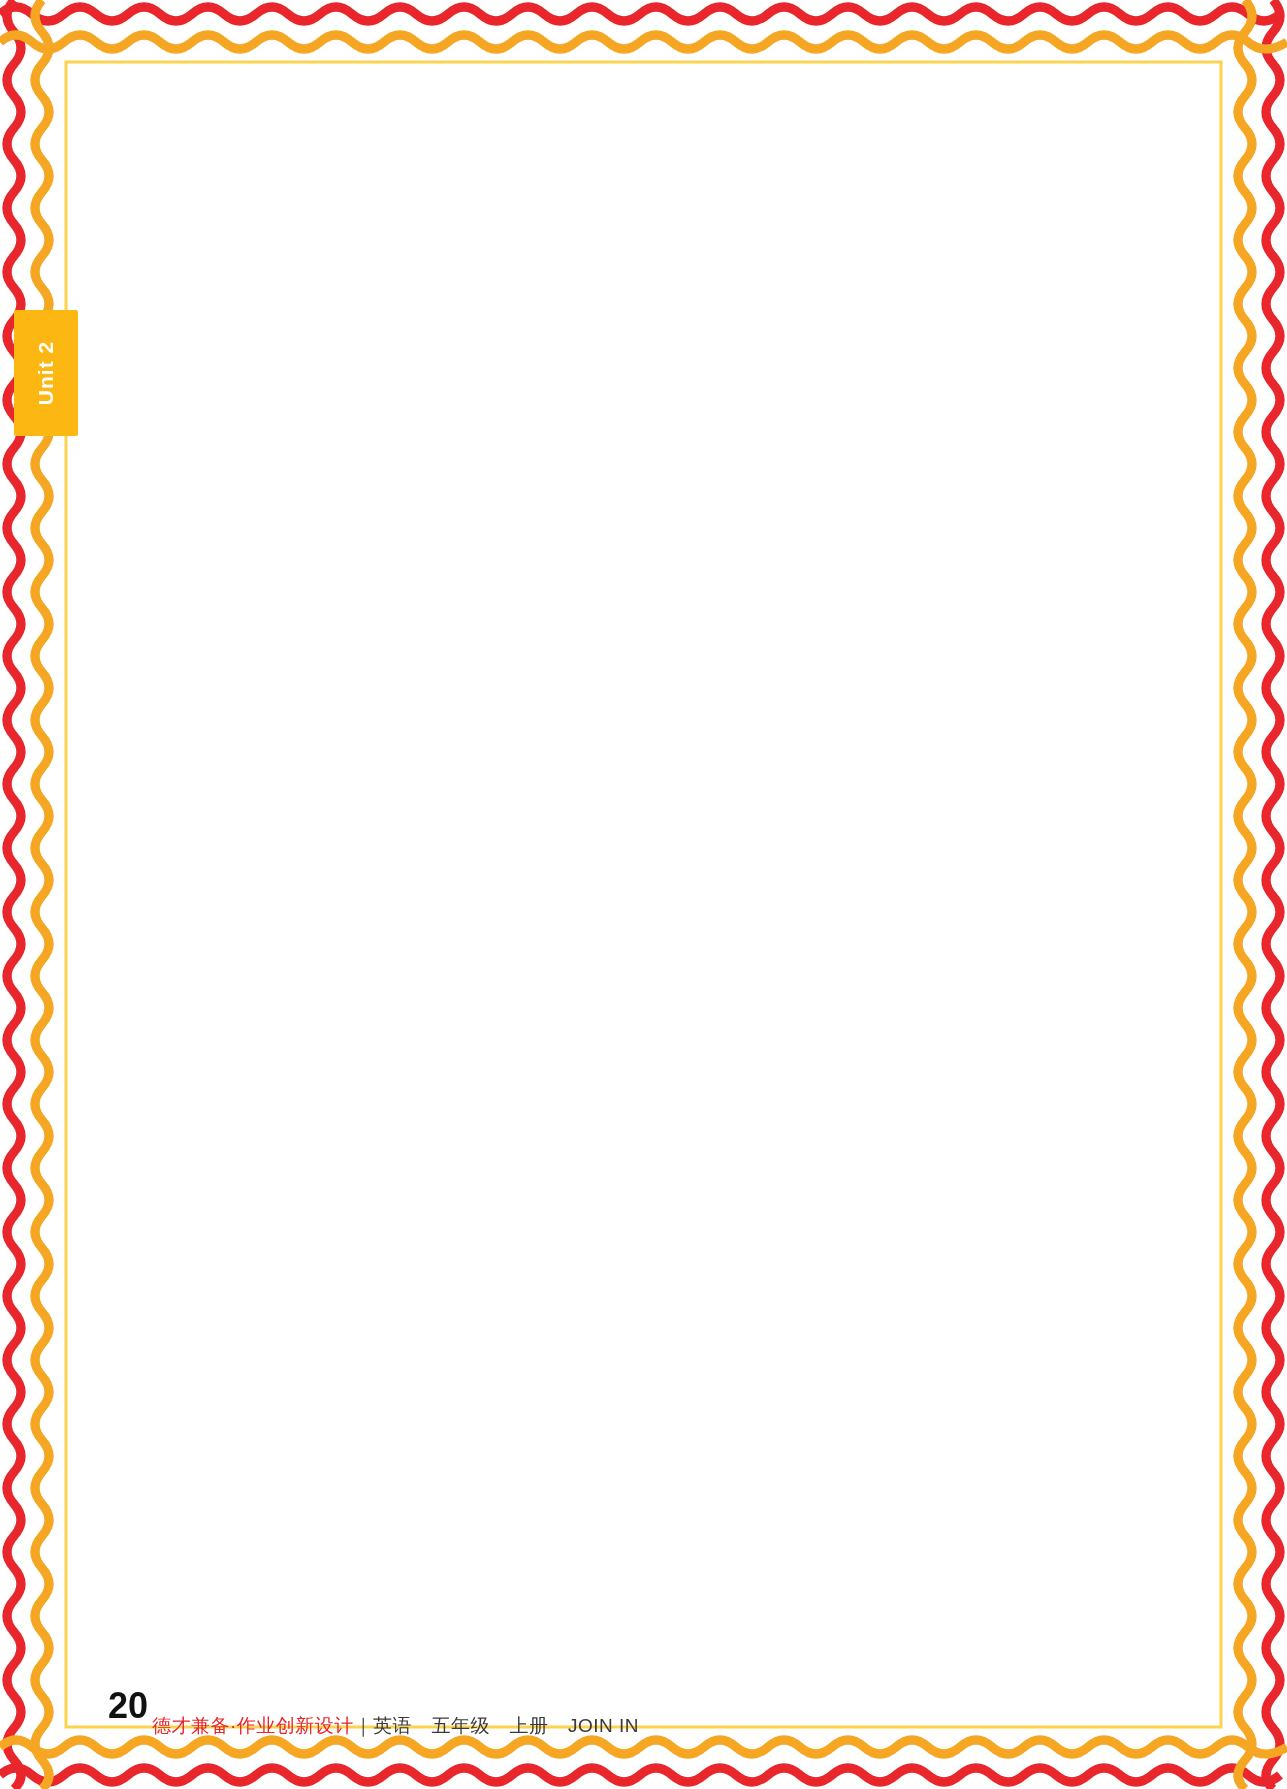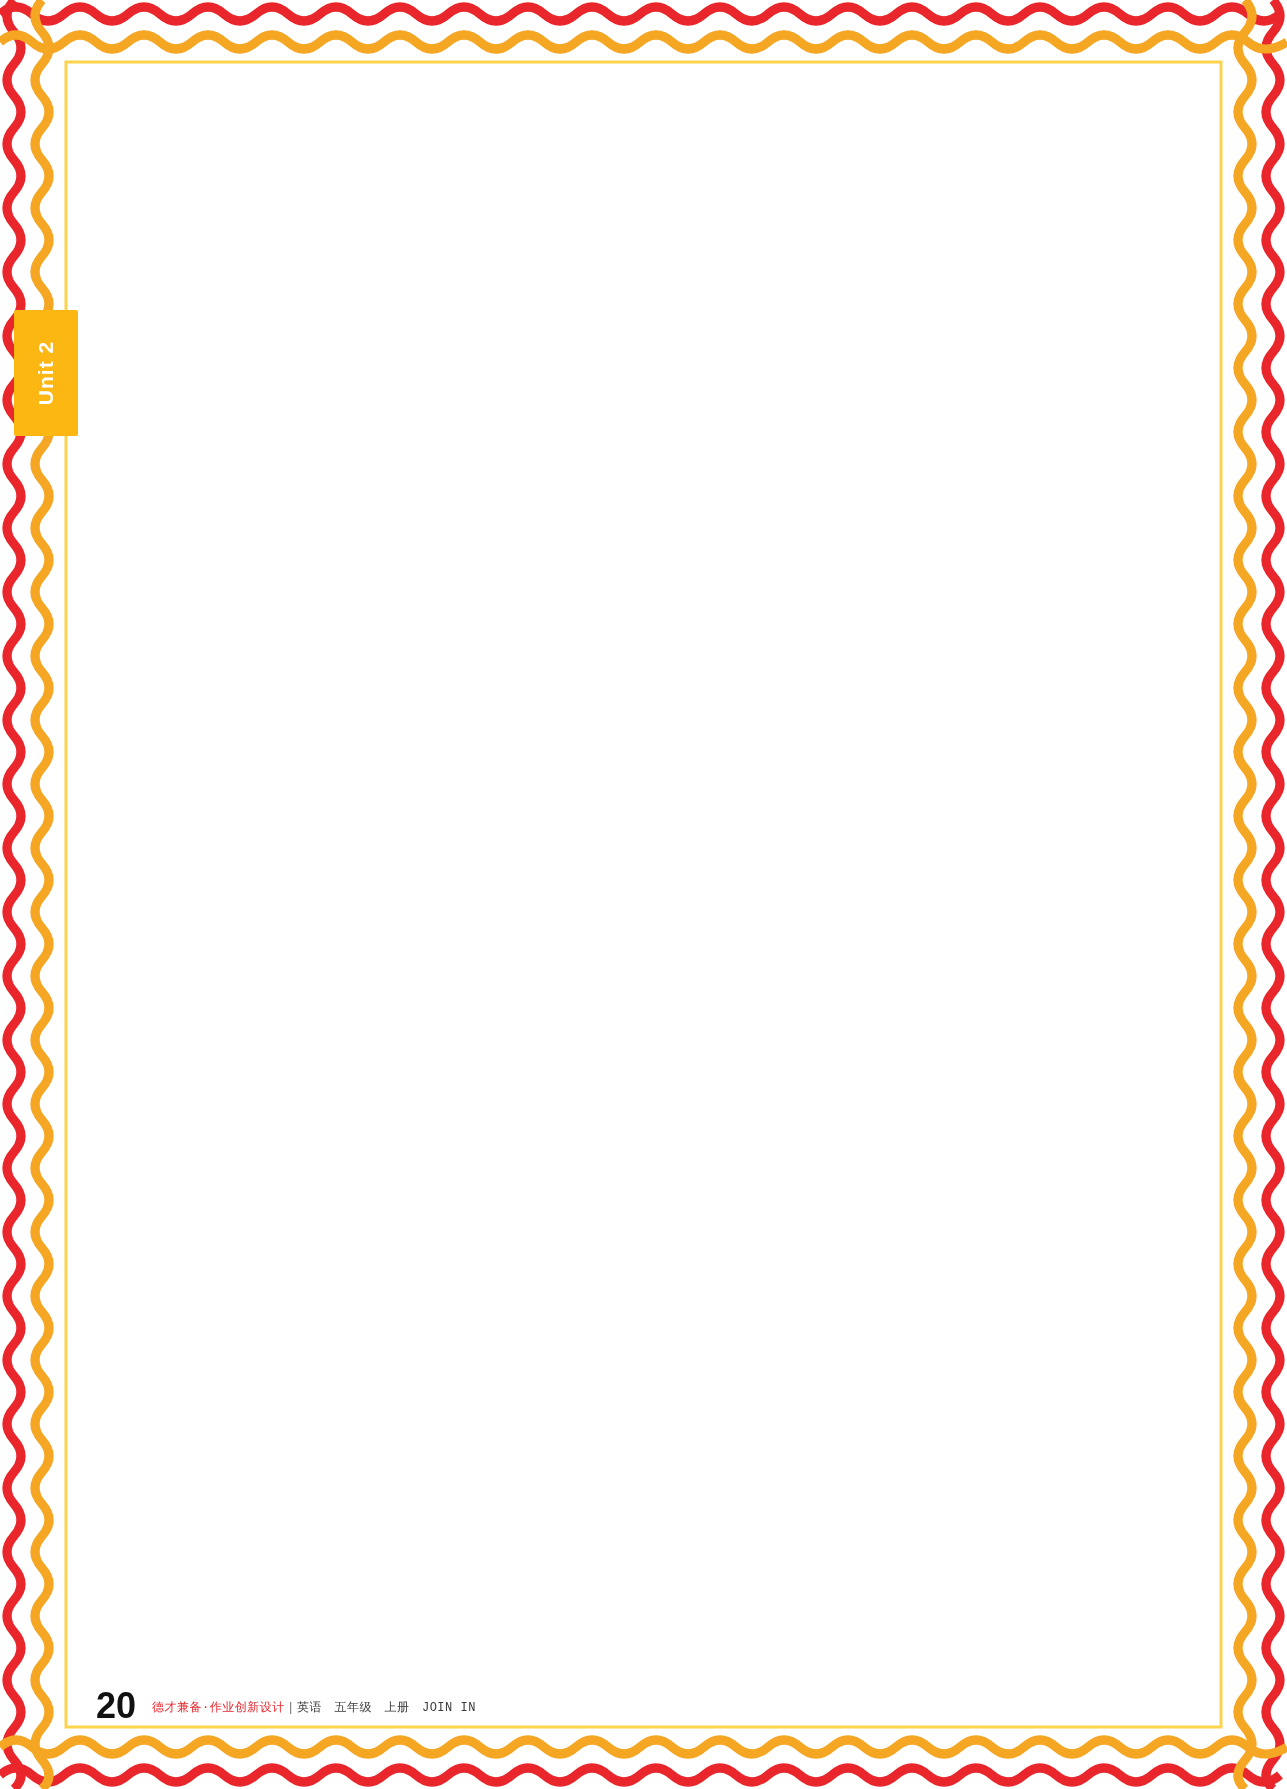--- a/index.html
+++ b/index.html
@@ -260,33 +260,33 @@
   .footer {
     position: absolute;
     left: 96px;
     bottom: 58px;
     width: 1090px;
     height: 46px;
     z-index: 6;
   }
   .pagenum {
     position: absolute;
-    left: 0;
+    left: 12px;
     top: 0;
     font-family: "Liberation Sans", sans-serif;
     font-weight: bold;
     font-size: 36px;
     color: #111;
   }
   .foot-text {
     position: absolute;
     left: 56px;
-    top: 14px;
-    font-family: Liberation Mono, monospace;
-    font-size: 12px;
+    top: 28px;
+    font-family: Liberation Sans, sans-serif;
+    font-size: 19px;
     color: #3a3a3a;
     letter-spacing: 0.5px;
   }
   .foot-text .red { color: #e8262c; }
 </style>
 </head>
 <body>
 
 <svg class="border-frame" width="1287" height="1789" viewBox="0 0 1287 1789">
   <defs>

